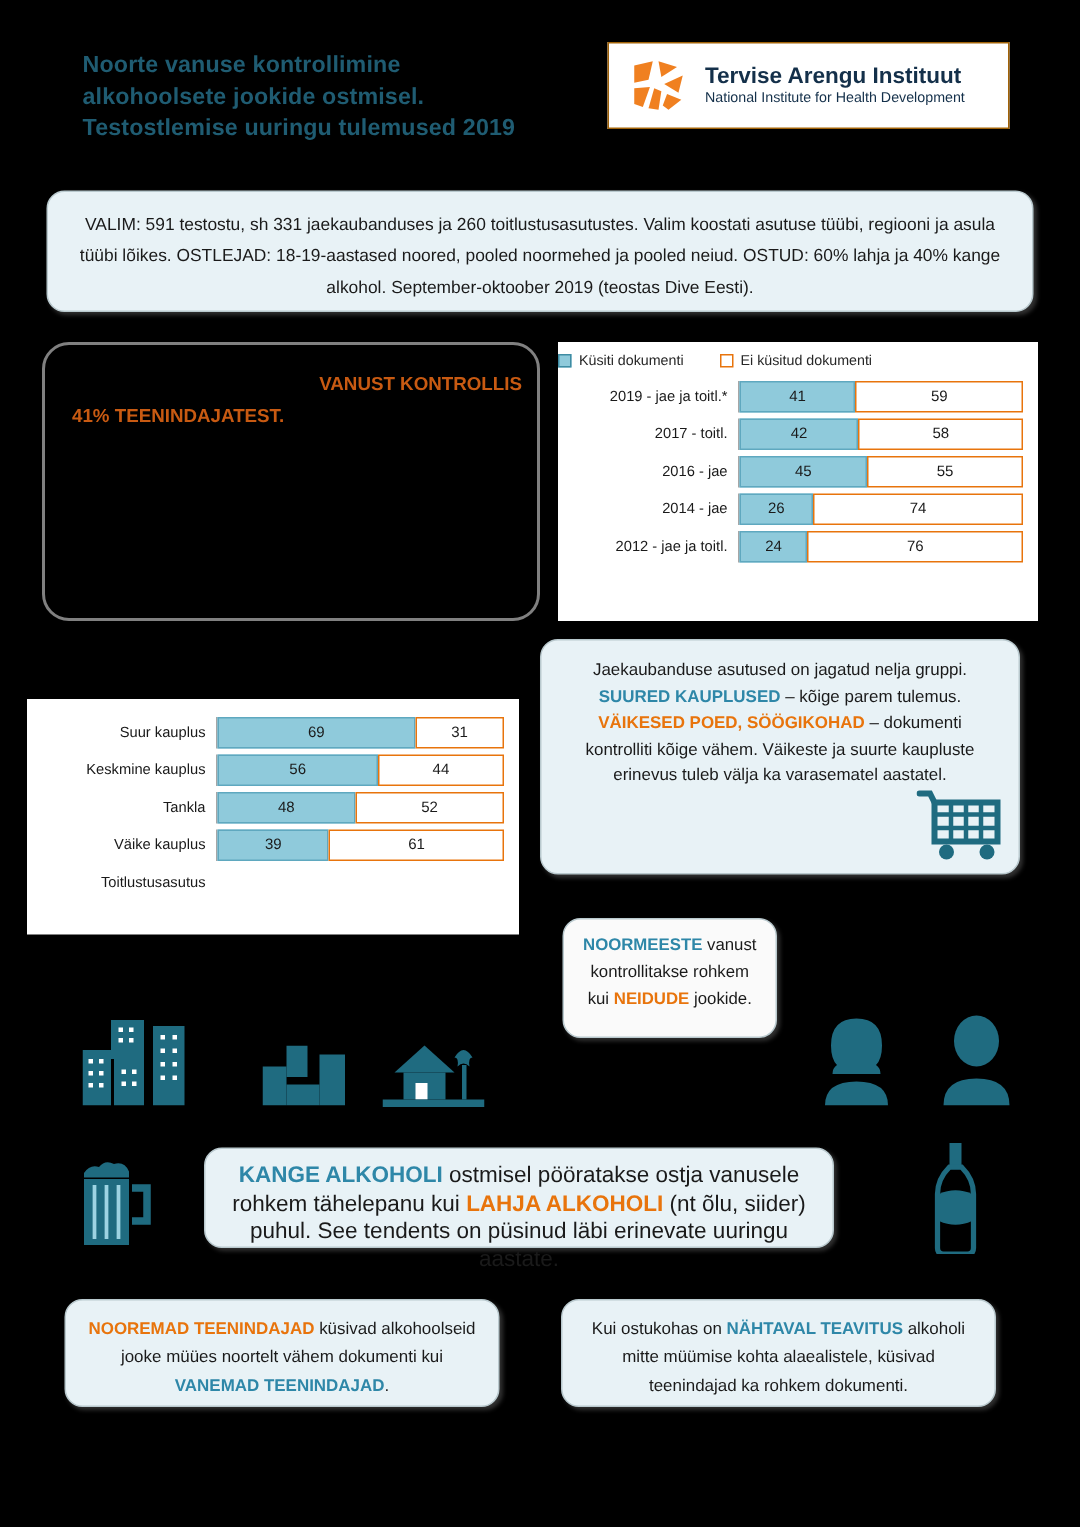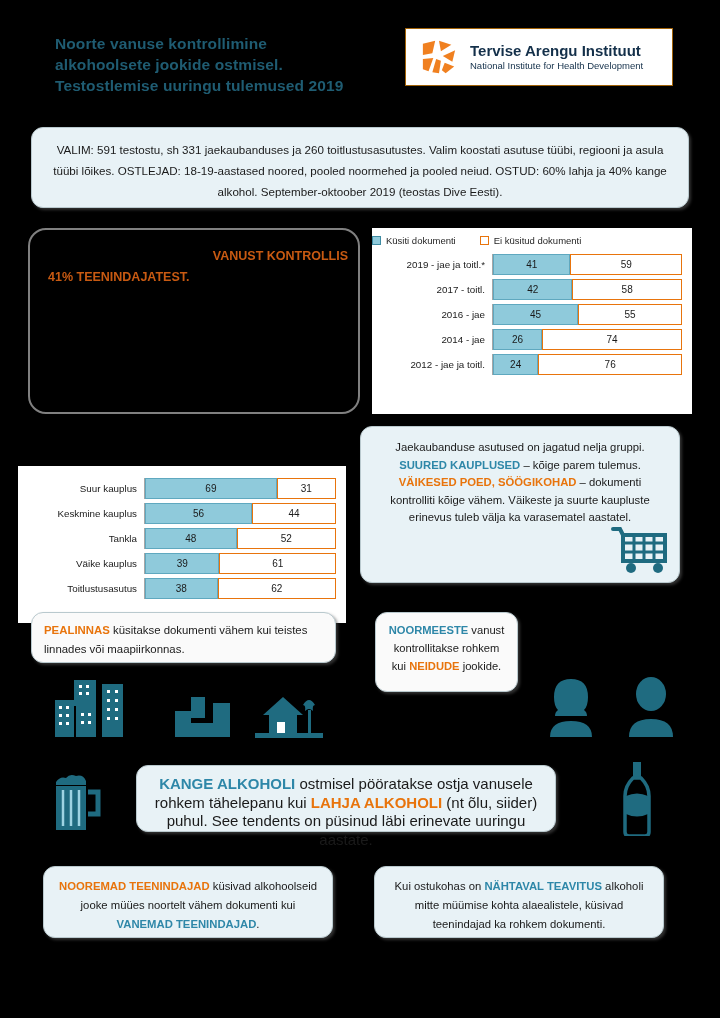--- a/index.html
+++ b/index.html
@@ -234,24 +234,20 @@
       </div>
       <div class="bar-row">
         <span class="bar-label">Väike kauplus</span>
         <span class="bar-track">
           <span class="seg a" style="width:39%">39</span>
           <span class="seg b" style="width:61%">61</span>
         </span>
       </div>
       <div class="bar-row">
         <span class="bar-label">Toitlustusasutus</span>
-        <span class="bar-track">
-          <span class="seg a" style="width:38%">38</span>
-          <span class="seg b" style="width:62%">62</span>
-        </span>
       </div>
     </div>
   </div>
 
   <div class="infobox" id="retail-box">
     <p>
       <span>Jaekaubanduse asutused on jagatud nelja gruppi. </span><span class="t">SUURED KAUPLUSED</span><span> – kõige parem tulemus.</span><br>
       <span class="o">VÄIKESED POED, SÖÖGIKOHAD</span><span> – dokumenti kontrolliti kõige vähem. Väikeste ja suurte kaupluste erinevus tuleb välja ka varasematel aastatel.</span>
     </p>
     <div id="cart-icon">
@@ -262,25 +258,20 @@
         <line x1="12" y1="28" x2="54" y2="28" stroke="#1F6B80" stroke-width="3"></line>
         <line x1="23" y1="11" x2="23" y2="37" stroke="#1F6B80" stroke-width="3"></line>
         <line x1="33" y1="11" x2="33" y2="37" stroke="#1F6B80" stroke-width="3"></line>
         <line x1="43" y1="11" x2="43" y2="37" stroke="#1F6B80" stroke-width="3"></line>
         <circle cx="20" cy="44" r="5" fill="#1F6B80"></circle>
         <circle cx="47" cy="44" r="5" fill="#1F6B80"></circle>
       </svg>
     </div>
   </div>
 
-  <div class="infobox white" id="capital-box">
-    <p>
-      <span class="o">PEALINNAS</span><span> küsitakse dokumenti vähem kui teistes linnades või maapiirkonnas.</span>
-    </p>
-  </div>
 
   <div class="icon" id="icon-city">
     <svg viewBox="0 0 86 57" width="86" height="57">
       <rect x="19" y="0" width="22" height="26" fill="#1F6B80"></rect>
       <rect x="0" y="20" width="19" height="37" fill="#1F6B80"></rect>
       <rect x="21" y="26" width="20" height="31" fill="#1F6B80"></rect>
       <rect x="47" y="4" width="21" height="53" fill="#1F6B80"></rect>
       <g fill="#ffffff">
         <rect x="24" y="5" width="3" height="3"></rect>
           <rect x="31" y="5" width="3" height="3"></rect>

